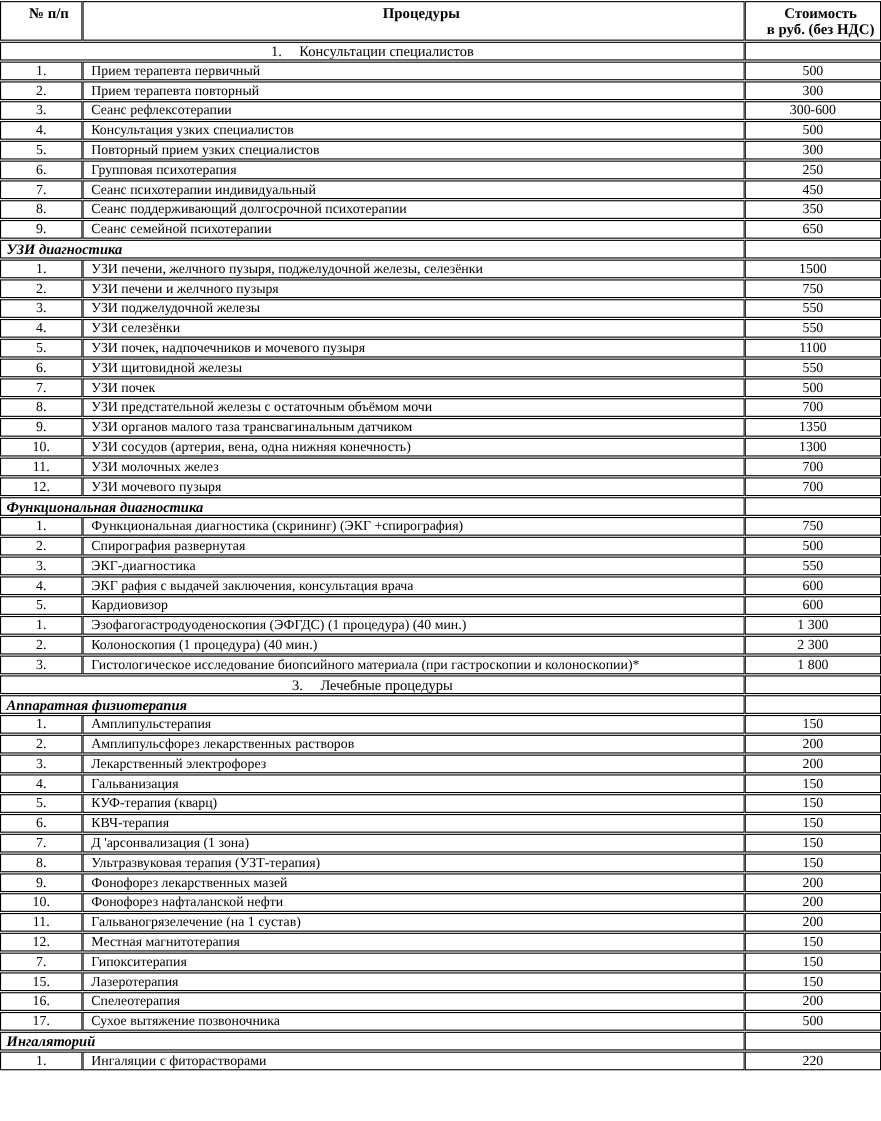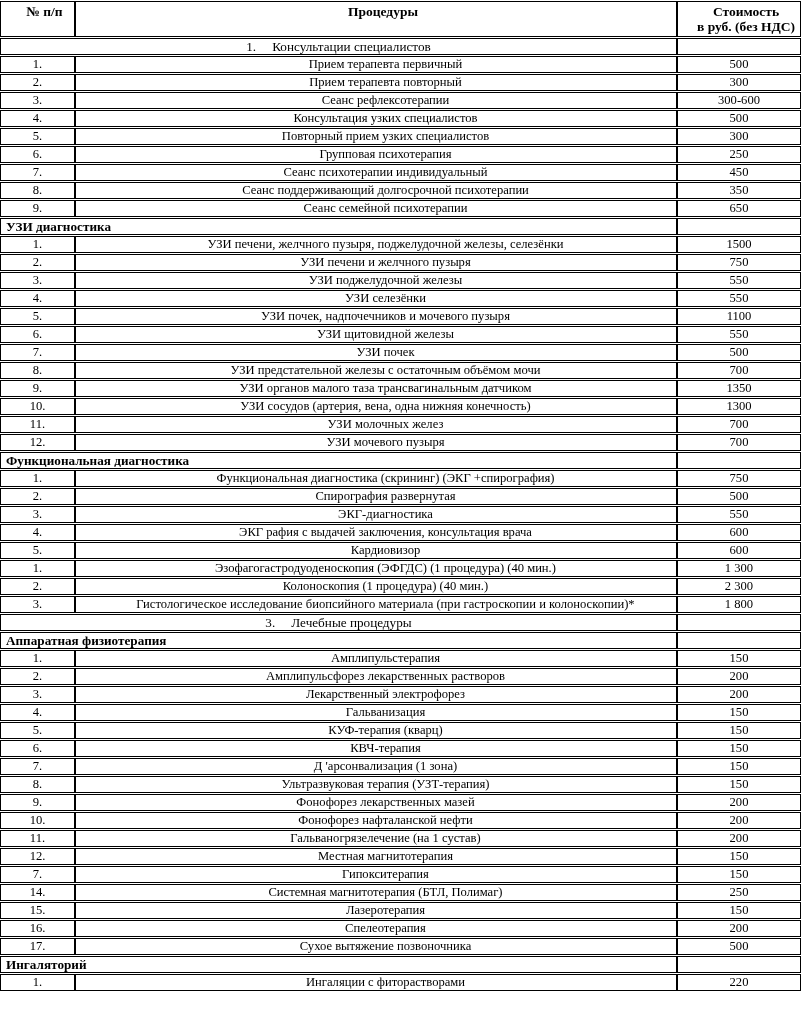--- a/index.html
+++ b/index.html
@@ -37,27 +37,28 @@
   }
   td {
     font-size: 12.6px;
     line-height: 15px;
     height: 17px;
     padding: 0 3px;
     white-space: nowrap;
     vertical-align: middle;
   }
   td.num   { text-align: center; }
-  td.proc  { text-align: center; padding-left: 22px; }
+  td.proc  { text-align: left; padding-left: 7px; }
   td.price { text-align: center; font-family: Liberation Serif, serif; }
   td.sec   { text-align: center; font-weight: normal; font-size: 13.2px; }
   .secnum  { margin-right: 16px; }
   td.sub   {
     text-align: left;
     font-weight: bold;
+    font-style: italic;
     font-size: 13.2px;
     padding-left: 5px;
   }
 </style>
 </head>
 <body>
 
 <table class="price-table">
   <colgroup>
     <col style="width:75px">
@@ -299,25 +300,20 @@
         <td class="num">12.</td>
         <td class="proc">Местная  магнитотерапия</td>
         <td class="price">150</td>
       </tr>
       <tr>
         <td class="num">7.</td>
         <td class="proc">Гипокситерапия</td>
         <td class="price">150</td>
       </tr>
       <tr>
-        <td class="num">14.</td>
-        <td class="proc">Системная магнитотерапия (БТЛ, Полимаг)</td>
-        <td class="price">250</td>
-      </tr>
-      <tr>
         <td class="num">15.</td>
         <td class="proc">Лазеротерапия</td>
         <td class="price">150</td>
       </tr>
       <tr>
         <td class="num">16.</td>
         <td class="proc">Спелеотерапия</td>
         <td class="price">200</td>
       </tr>
       <tr>

